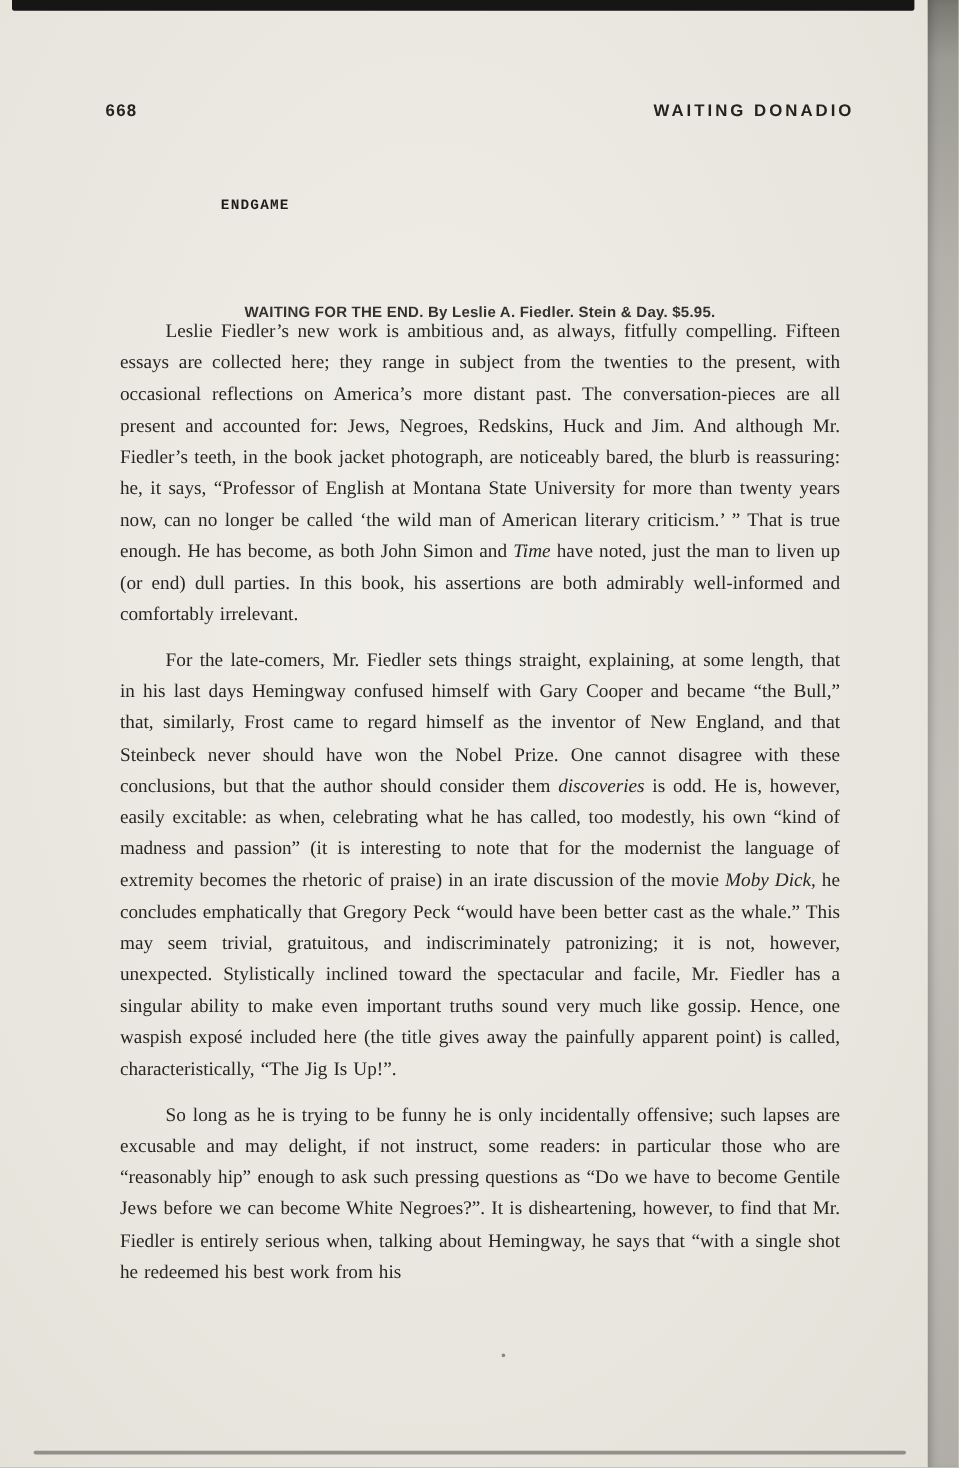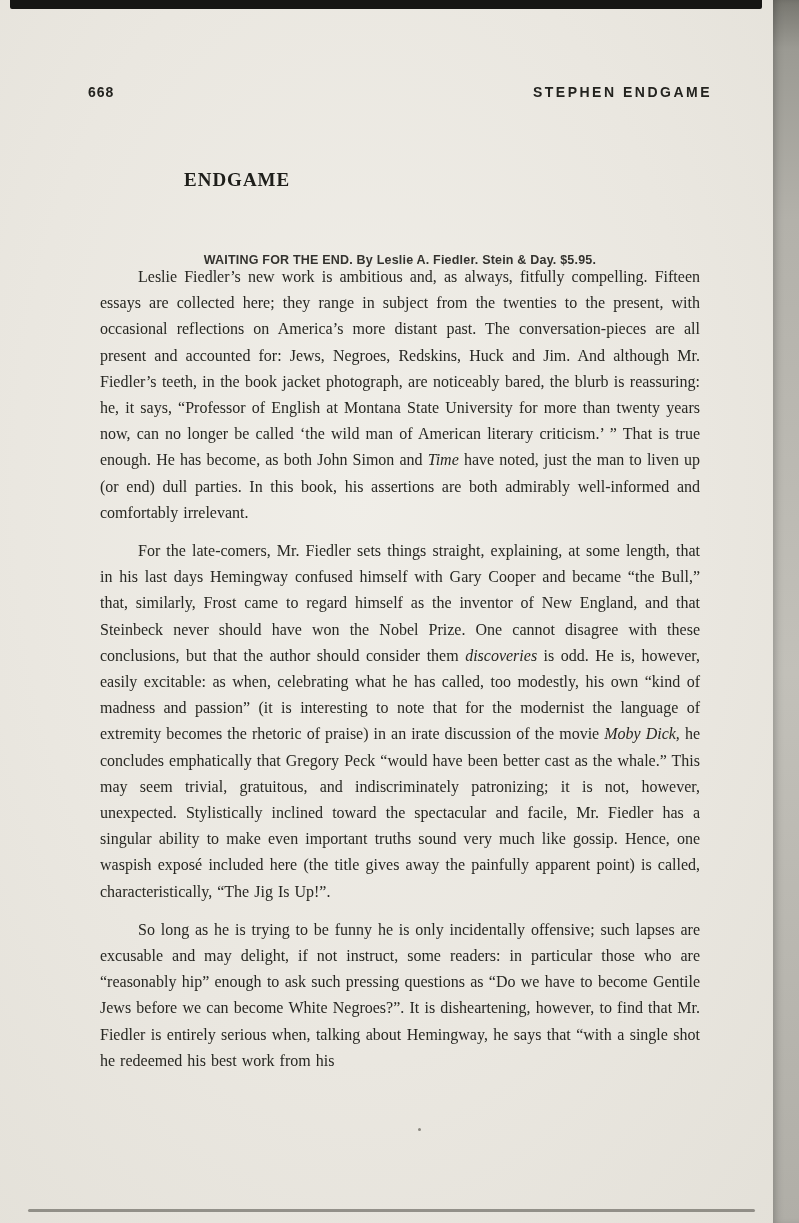--- a/index.html
+++ b/index.html
@@ -77,23 +77,23 @@
   .running-header .page-number {
     letter-spacing: 1px;
   }
   .running-header .running-title {
     letter-spacing: 2.5px;
   }
   .article-title {
     position: absolute;
     top: 156px;
     left: 96px;
-    font-family: Liberation Serif, serif;
+    font-family: Liberation Mono, monospace;
     font-weight: bold;
-    font-size: 19px;
+    font-size: 12px;
     letter-spacing: 1px;
     color: #1e1e1a;
   }
   .book-citation {
     position: absolute;
     top: 212px;
     left: 0;
     width: 100%;
     text-align: center;
     font-family: "Liberation Sans", sans-serif;
@@ -140,21 +140,21 @@
   <div class="top-scan-bar"></div>
   <div class="top-scan-bar-right"></div>
   <div class="right-scan-band"></div>
   <div class="bottom-scan-line"></div>
   <div class="scan-speck"></div>
 
   <div class="content">
 
     <div class="running-header">
       <span class="page-number">668</span>
-      <span class="running-title">STEPHEN ENDGAME</span>
+      <span class="running-title">WAITING DONADIO</span>
     </div>
 
     <h1 class="article-title">ENDGAME</h1>
 
     <div class="book-citation">WAITING FOR THE END. By Leslie A. Fiedler. Stein &amp; Day. $5.95.</div>
 
     <div class="body-paragraphs">
         <p><span>Leslie Fiedler’s new work is ambitious and, as always, fitfully compelling. Fifteen essays are collected here; they range in subject from the twenties to the present, with occasional reflections on America’s more distant past. The conversation-pieces are all present and accounted for: Jews, Negroes, Redskins, Huck and Jim. And although Mr. Fiedler’s teeth, in the book jacket photograph, are noticeably bared, the blurb is reassuring: he, it says, “Professor of English at Montana State University for more than twenty years now, can no longer be called ‘the wild man of American literary criticism.’ ” That is true enough. He has become, as both John Simon and </span><i>Time</i><span> have noted, just the man to liven up (or end) dull parties. In this book, his assertions are both admirably well-informed and comfortably irrelevant.</span></p>
         <p><span>For the late-comers, Mr. Fiedler sets things straight, explaining, at some length, that in his last days Hemingway confused himself with Gary Cooper and became “the Bull,” that, similarly, Frost came to regard himself as the inventor of New England, and that Steinbeck never should have won the Nobel Prize. One cannot disagree with these conclusions, but that the author should consider them </span><i>discoveries</i><span> is odd. He is, however, easily excitable: as when, celebrating what he has called, too modestly, his own “kind of madness and passion” (it is interesting to note that for the modernist the language of extremity becomes the rhetoric of praise) in an irate discussion of the movie </span><i>Moby Dick,</i><span> he concludes emphatically that Gregory Peck “would have been better cast as the whale.” This may seem trivial, gratuitous, and indiscriminately patronizing; it is not, however, unexpected. Stylistically inclined toward the spectacular and facile, Mr. Fiedler has a singular ability to make even important truths sound very much like gossip. Hence, one waspish exposé included here (the title gives away the painfully apparent point) is called, characteristically, “The Jig Is Up!”.</span></p>
         <p><span>So long as he is trying to be funny he is only incidentally offensive; such lapses are excusable and may delight, if not instruct, some readers: in particular those who are “reasonably hip” enough to ask such pressing questions as “Do we have to become Gentile Jews before we can become White Negroes?”. It is disheartening, however, to find that Mr. Fiedler is entirely serious when, talking about Hemingway, he says that “with a single shot he redeemed his best work from his</span></p>

